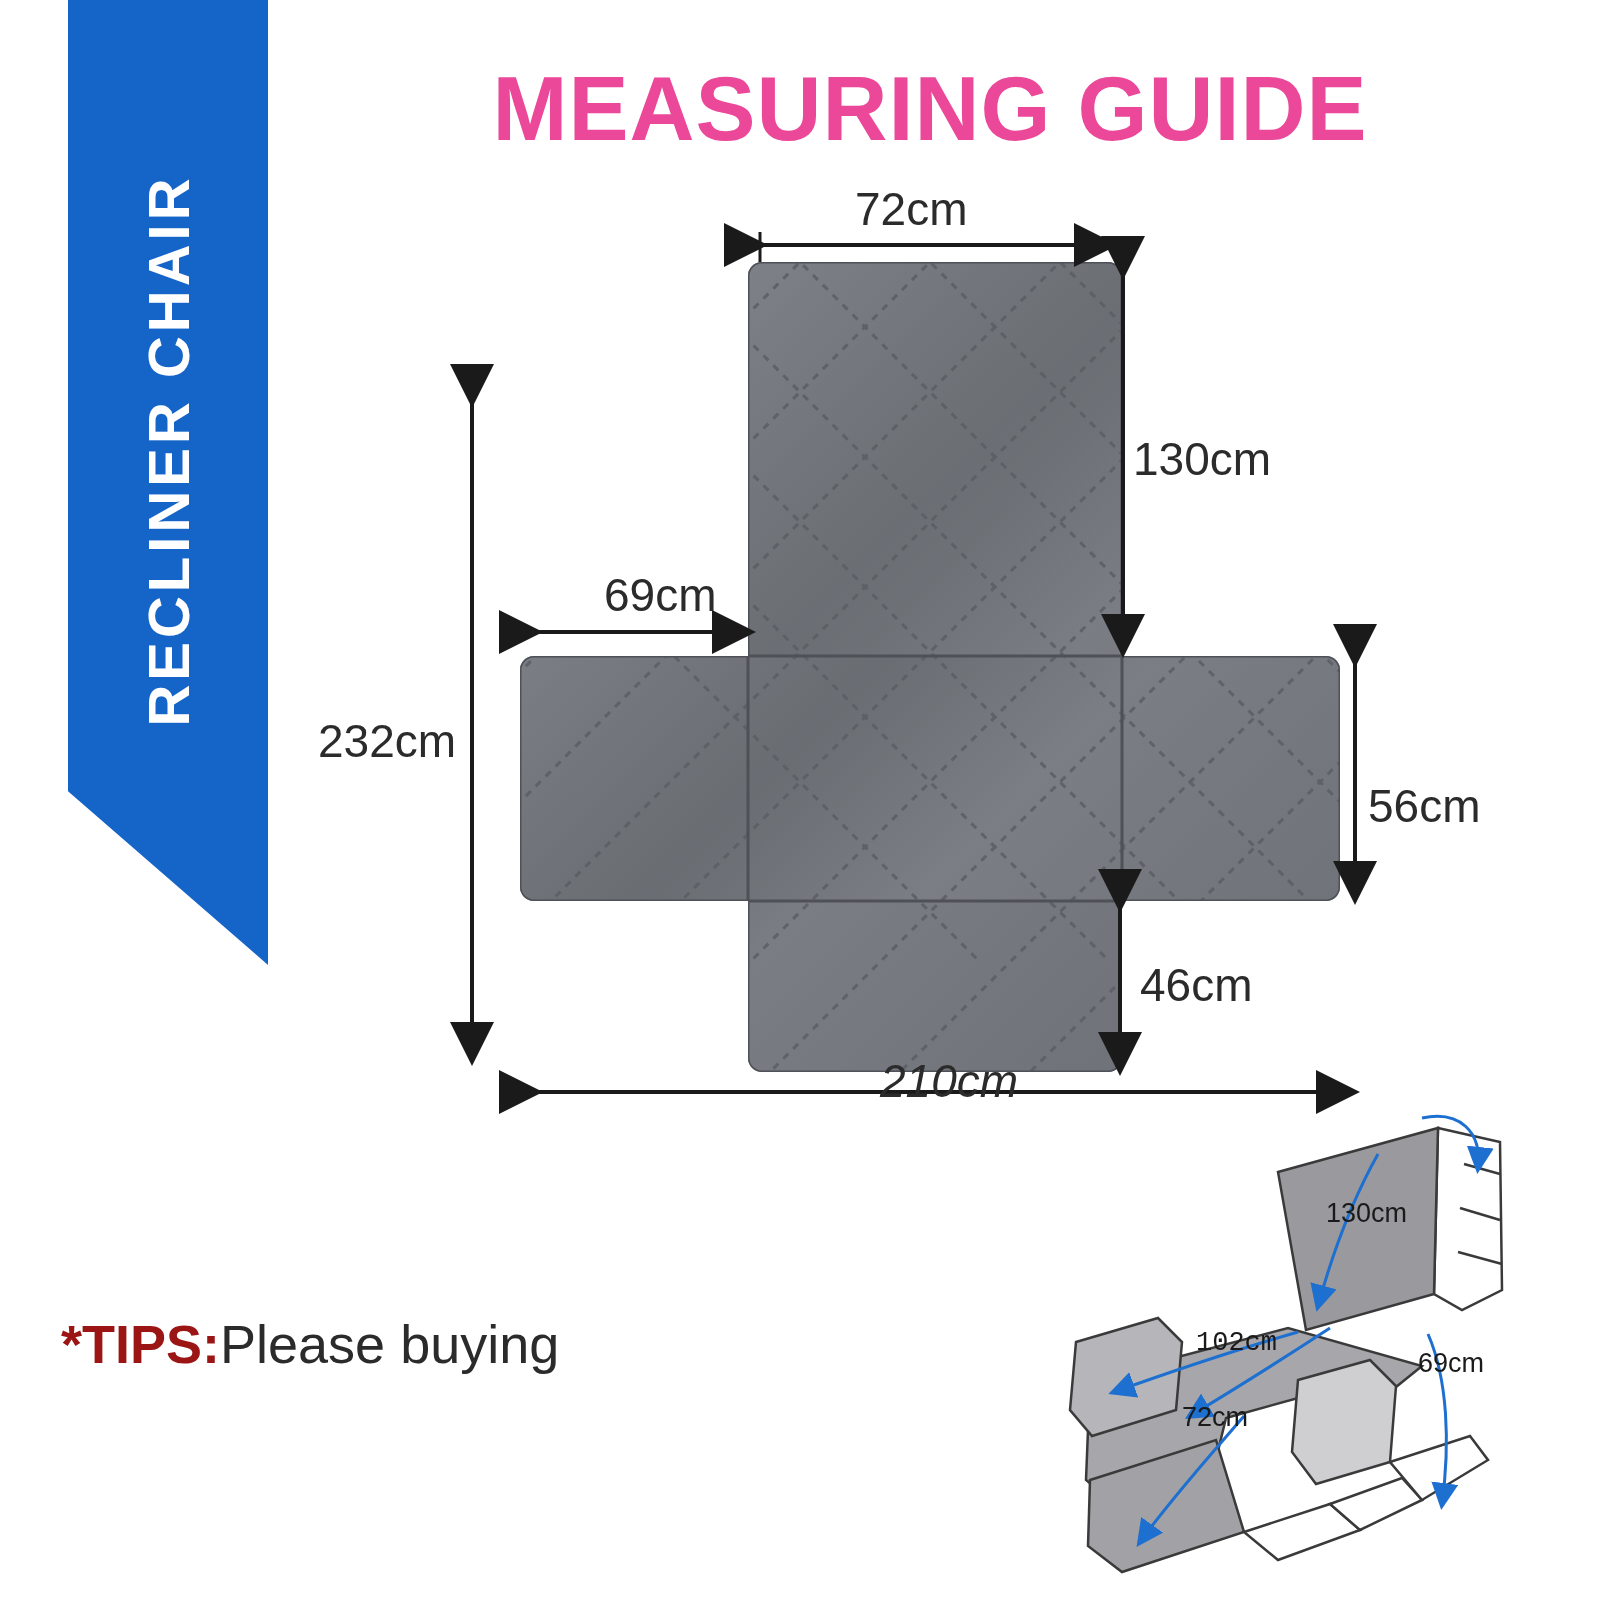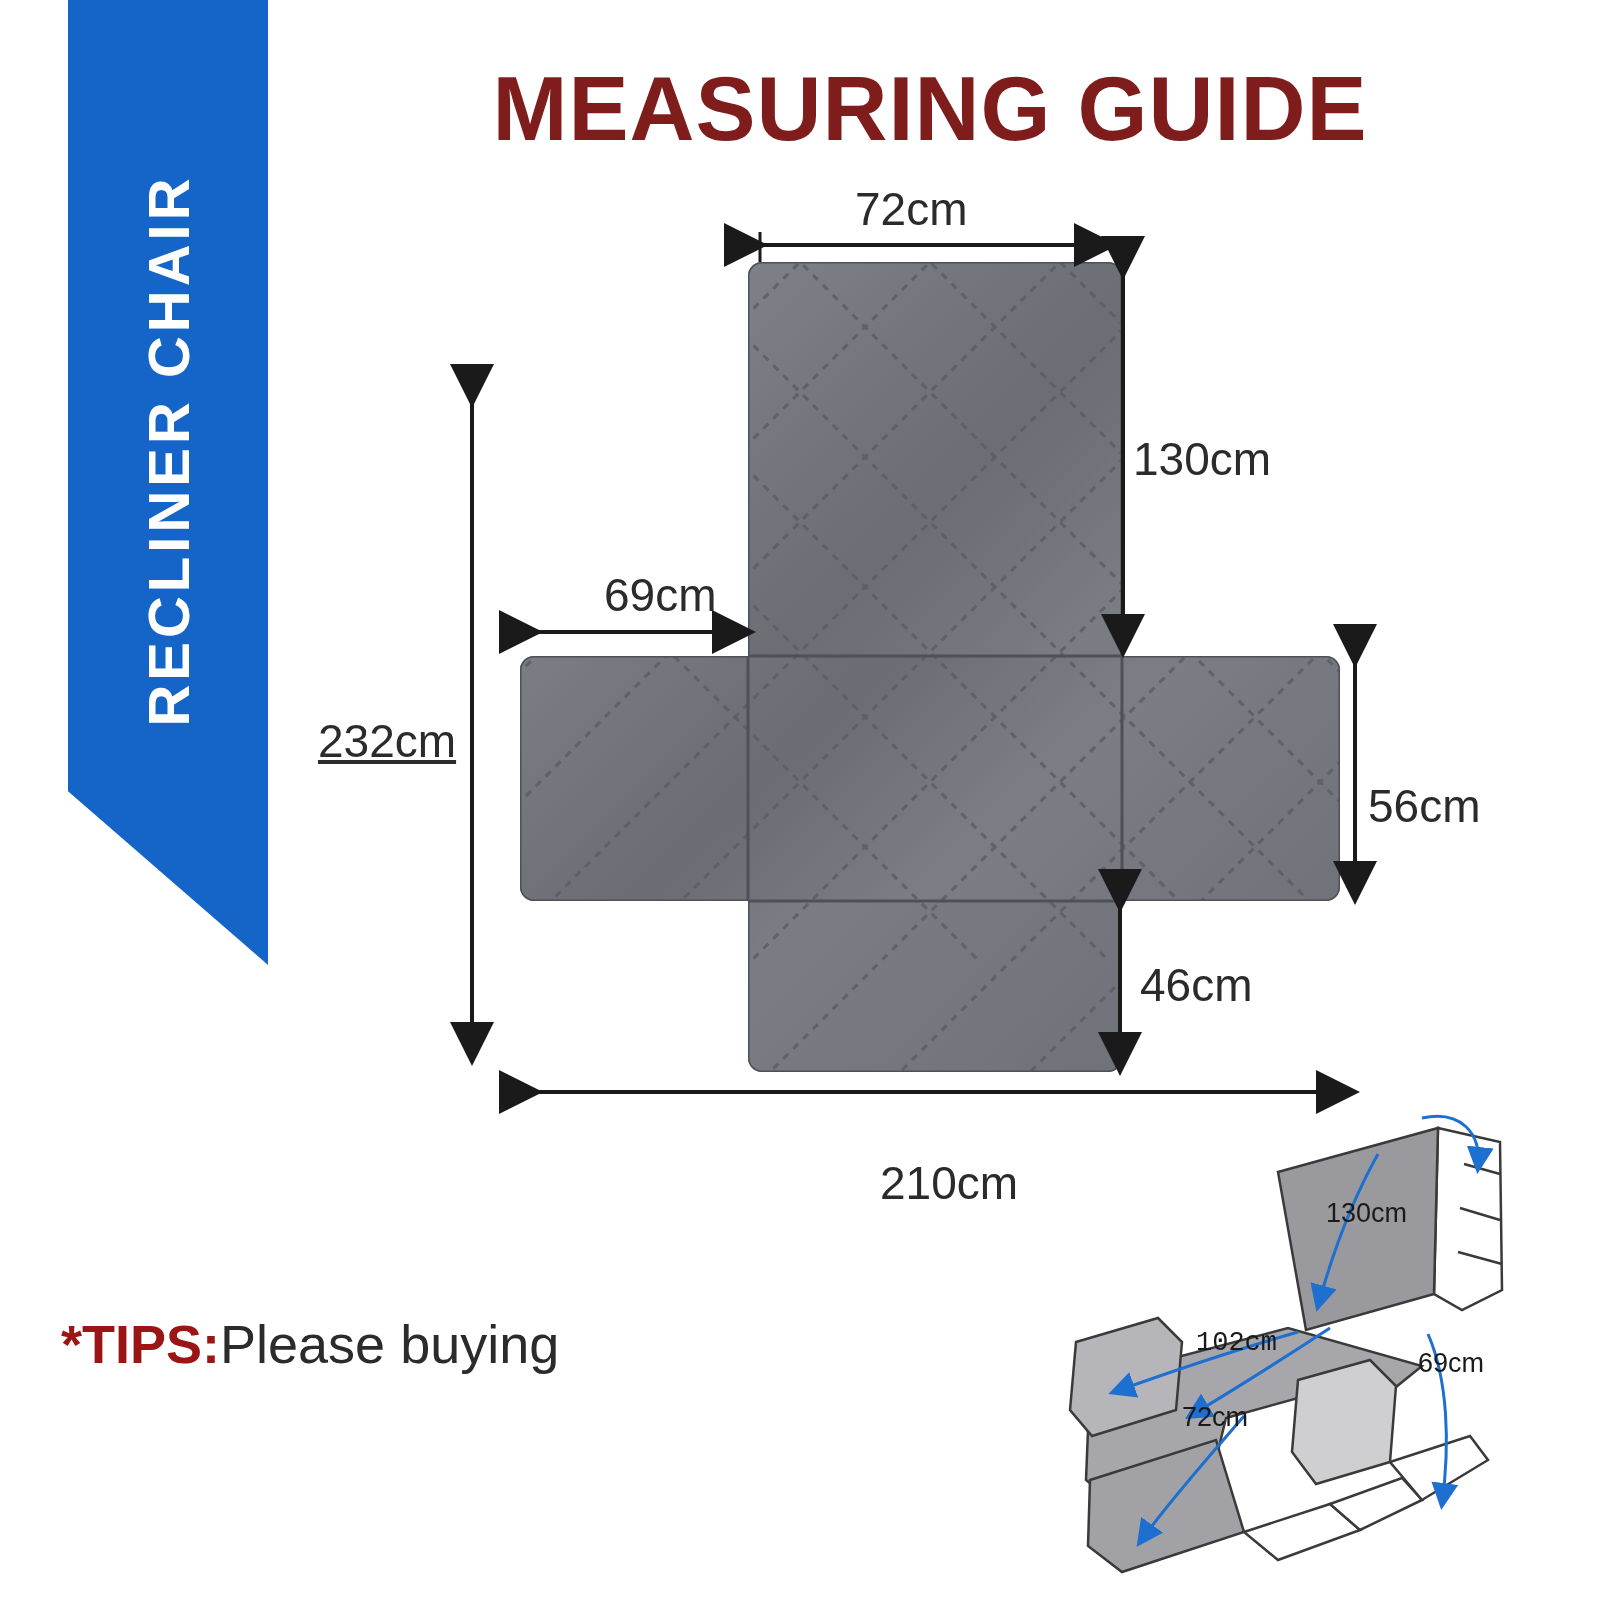--- a/index.html
+++ b/index.html
@@ -49,21 +49,21 @@
 
   
   #main-title {
     position: absolute;
     left: 360px;
     top: 58px;
     width: 1140px;
     text-align: center;
     font-size: 90px;
     font-weight: bold;
-    color: #7f1d1d;
+    color: #ec4899;
     letter-spacing: 1px;
   }
 
   
   #cover-shape-wrap {
     position: absolute;
     left: 520px;
     top: 262px;
     width: 820px;
     height: 810px;
@@ -224,24 +224,24 @@
 
     <line x1="535" y1="1092" x2="1352" y2="1092" marker-start="url(#ah2)" marker-end="url(#ah)"></line>
 
     <line x1="760" y1="262" x2="760" y2="232" stroke-width="3"></line>
   </g>
 </svg>
 
 <div class="dim-label" style="left:855px; top:182px;">72cm</div>
 <div class="dim-label" style="left:1133px; top:432px;">130cm</div>
 <div class="dim-label" style="left:604px; top:568px;">69cm</div>
-<div class="dim-label" style="left:318px; top:714px;text-decoration:underline;">232cm</div>
+<div class="dim-label" style="left:318px; top:714px;">232cm</div>
 <div class="dim-label" style="left:1368px; top:754px;margin-top:25px;">56cm</div>
 <div class="dim-label" style="left:1140px; top:958px;text-align:right;">46cm</div>
-<div class="dim-label" style="left:880px; top:1156px;">210cm</div>
+<div class="dim-label" style="left:880px; top:1054px;font-style:italic;">210cm</div>
 
 <div id="tips-block">
   <span id="tips-label">*TIPS:</span><span>Please buying</span><br>
 </div>
 
 <div id="recliner-illustration">
   <svg width="560" height="500" viewBox="0 0 560 500">
     <defs>
       <marker id="bah" markerWidth="9" markerHeight="9" refX="7" refY="4.5" orient="auto">
         <path d="M0,0 L9,4.5 L0,9 z" fill="#1d6fd0"></path>

